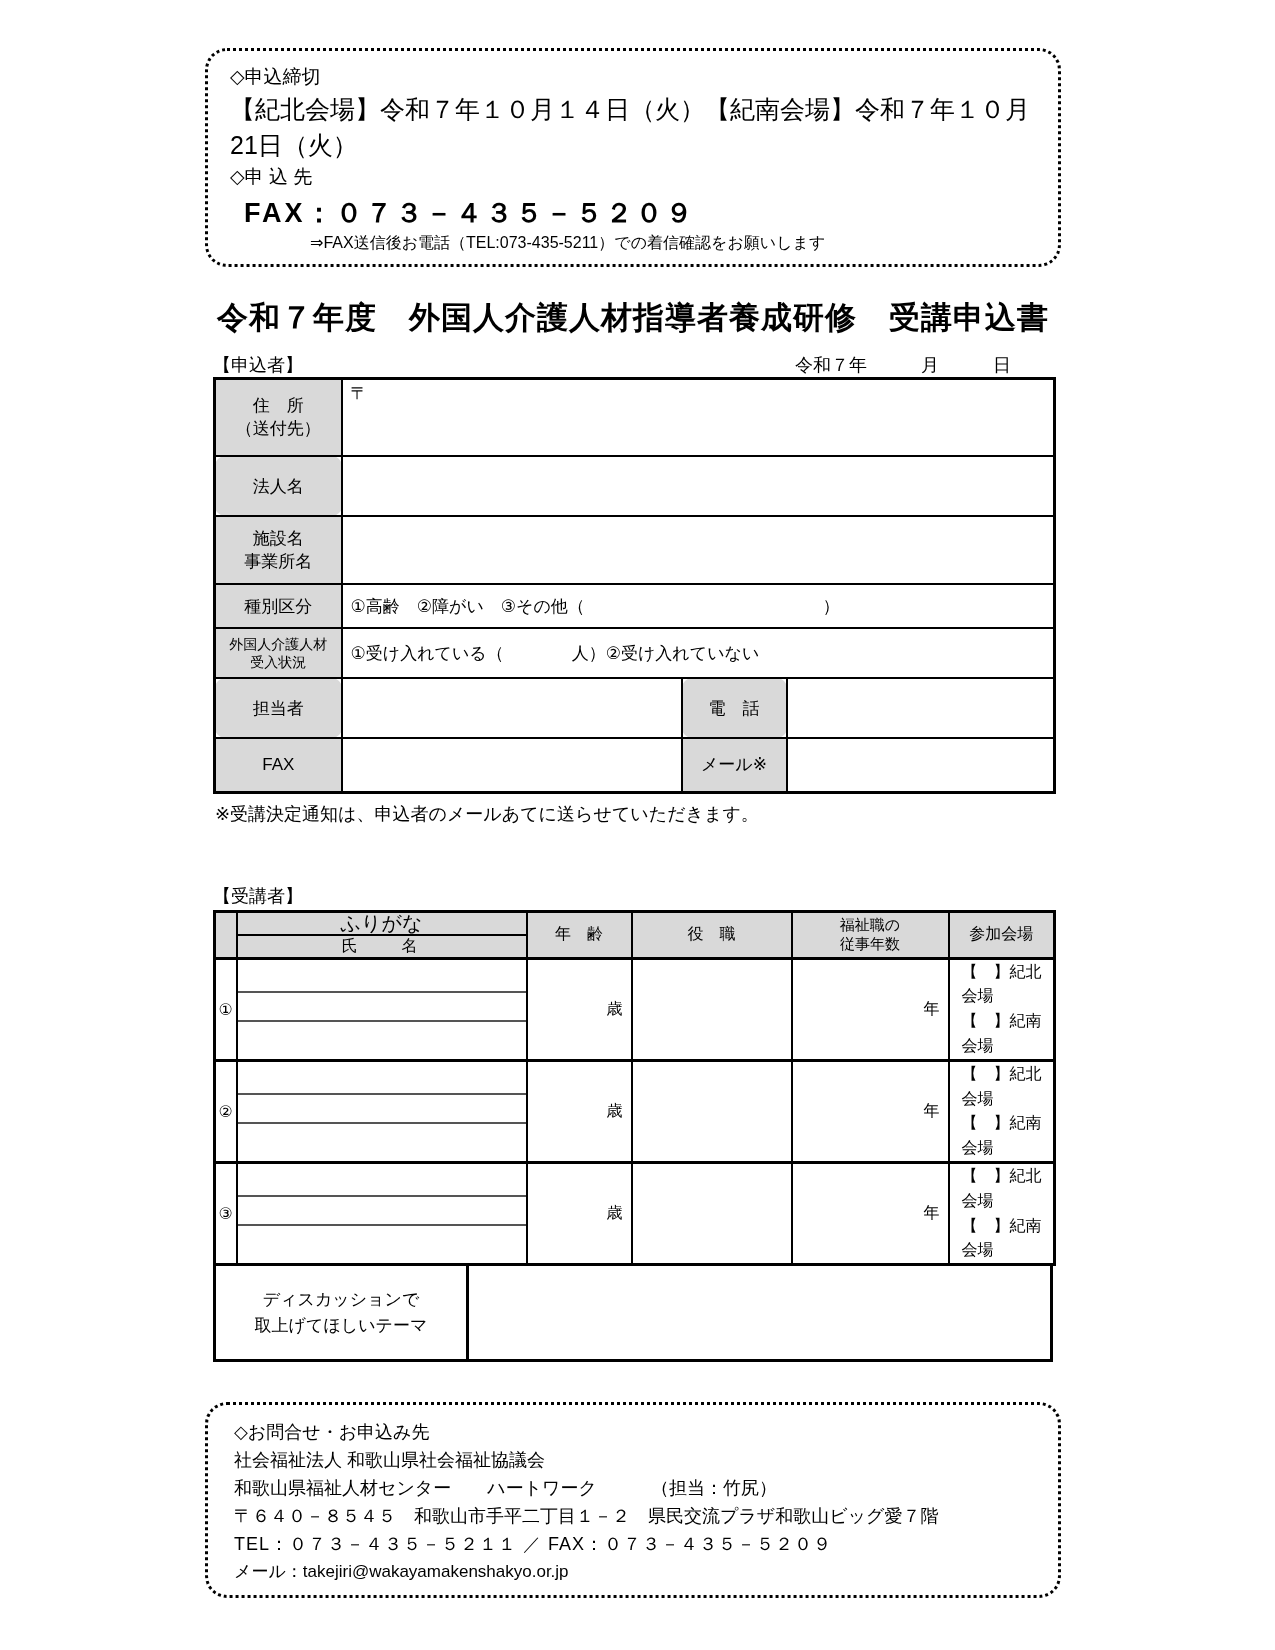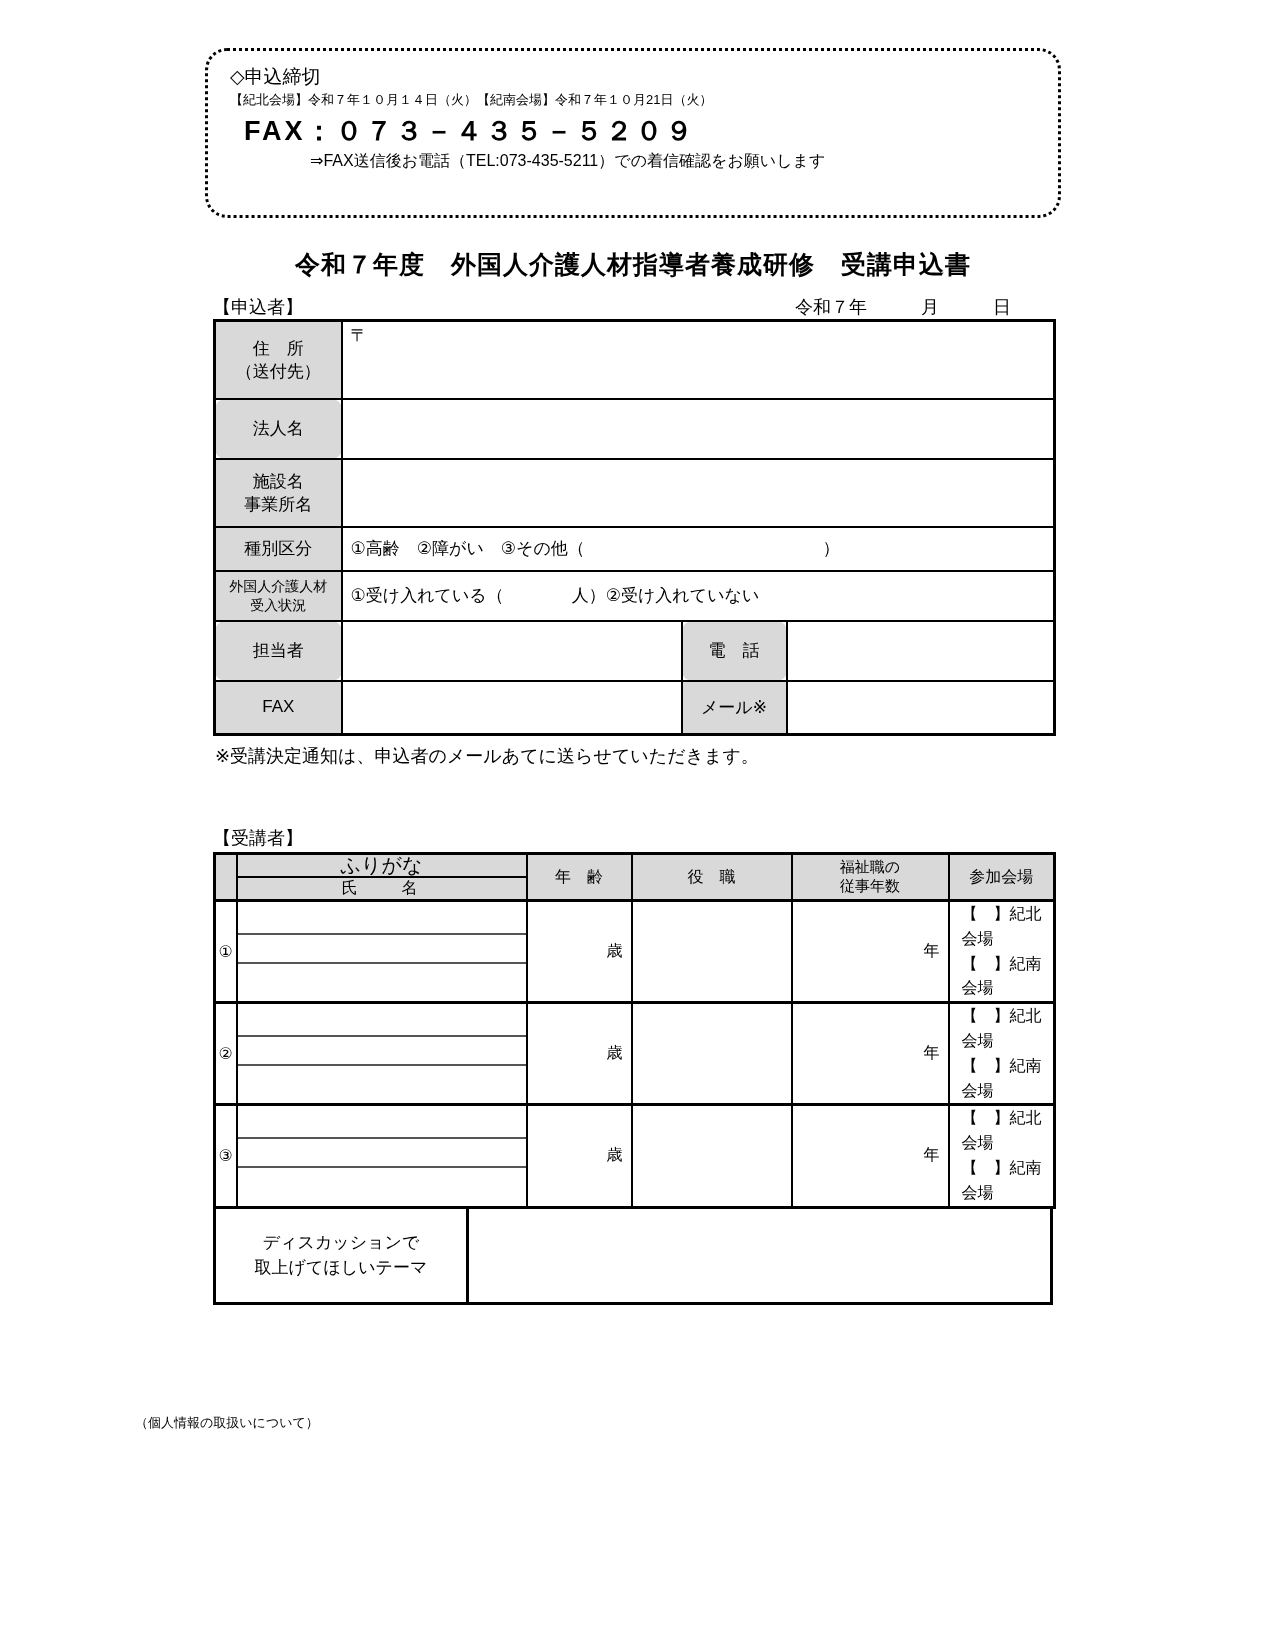--- a/index.html
+++ b/index.html
@@ -15,31 +15,31 @@
   }
   .pre { white-space:pre-line; }
 
   
   .notice-box {
     margin:48px 0 0 205px; width:856px; min-height:170px;
     border:3px dotted #000; border-radius:22px;
     padding:12px 18px 10px 22px;
   }
   .notice-line1, .notice-line3 { font-size:19px; line-height:1.45; }
-  .notice-line2 { font-size:13px; line-height:1.45; }
+  .notice-line2 { font-size:25px; line-height:1.45; }
   .notice-fax {
     font-size:27px; font-weight:bold; letter-spacing:3px;
     margin:4px 0 2px 14px;
   }
   .notice-confirm { font-size:16px; margin-left:80px; }
 
   
   .form-title {
     margin:30px 0 0 205px; width:856px; text-align:center;
-    font-size:25px; font-weight:bold; letter-spacing:1px;
+    font-size:31px; font-weight:bold; letter-spacing:1px;
   }
 
   
   .applicant-header {
     margin:14px 0 0 213px; width:840px;
     display:flex; justify-content:space-between; align-items:flex-end;
     font-size:18px;
   }
   .applicant-date { padding-right:42px; }
 
@@ -97,20 +97,21 @@
   .privacy { margin:108px 0 0 135px; width:1015px; font-size:13px; line-height:1.5; }
 </style>
 </head>
 <body>
 
 <div class="page">
 
   <div class="notice-box">
     <div class="notice-line1">◇申込締切</div>
     <div class="notice-line2">【紀北会場】令和７年１０月１４日（火）【紀南会場】令和７年１０月21日（火）</div>
+    <div class="notice-line3">◇申 込 先</div>
     <div class="notice-fax">FAX：０７３－４３５－５２０９</div>
     <div class="notice-confirm">⇒FAX送信後お電話（TEL:073-435-5211）での着信確認をお願いします</div>
   </div>
 
   <div class="form-title">令和７年度　外国人介護人材指導者養成研修　受講申込書</div>
 
   <div class="applicant-header">
     <span>【申込者】</span>
     <span class="applicant-date">令和７年　　　月　　　日</span>
   </div>
@@ -238,19 +239,27 @@
   <table class="discussion-table">
     <tbody>
         <tr>
       <td class="discussion-label pre">ディスカッションで
 取上げてほしいテーマ</td>
       <td></td>
     </tr>
   </tbody>
     </table>
 
+  <div class="contact-box">
+    <div>◇お問合せ・お申込み先</div>
+    <div>社会福祉法人 和歌山県社会福祉協議会</div>
+    <div>和歌山県福祉人材センター　　ハートワーク　　　（担当：竹尻）</div>
+    <div>〒６４０－８５４５　和歌山市手平二丁目１－２　県民交流プラザ和歌山ビッグ愛７階</div>
+    <div class="contact-telfax">TEL：０７３－４３５－５２１１ ／ FAX：０７３－４３５－５２０９</div>
+    <div class="contact-email">メール：takejiri@wakayamakenshakyo.or.jp</div>
+  </div>
 
   <div class="privacy">
     <div>（個人情報の取扱いについて）</div>
 
   </div>
 
 </div>
 
 </body></html>

